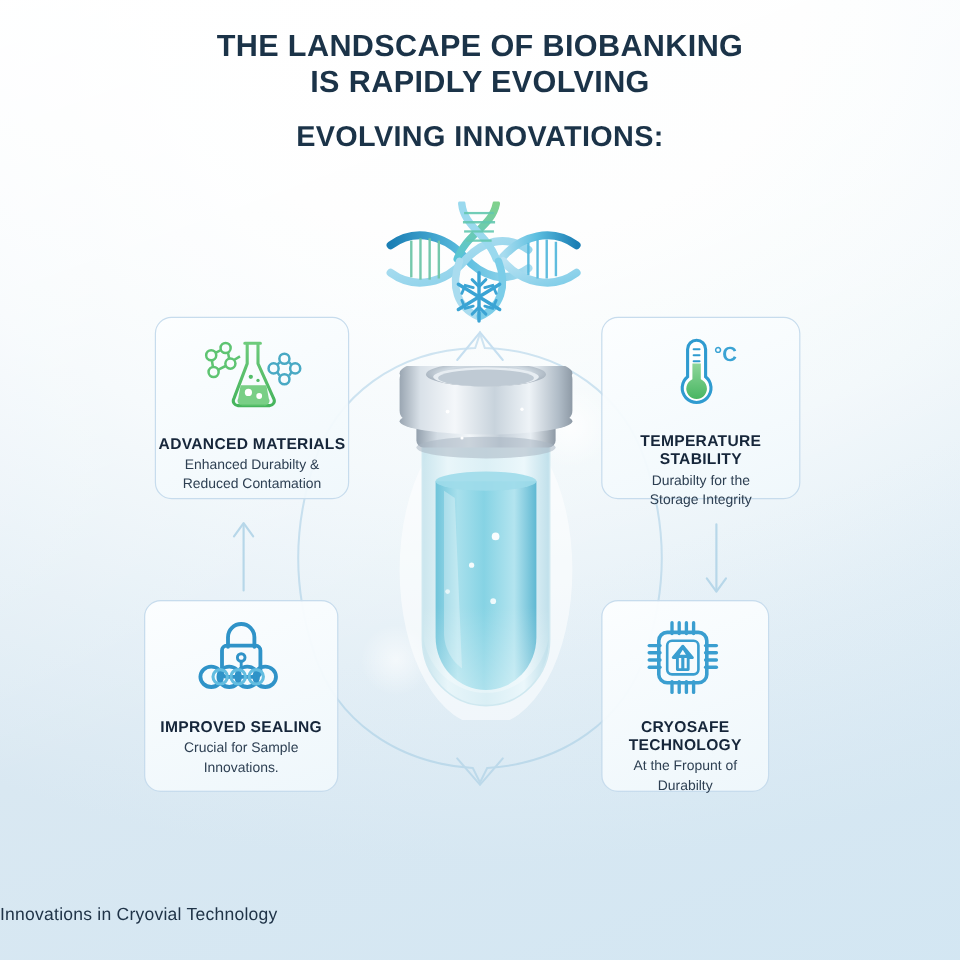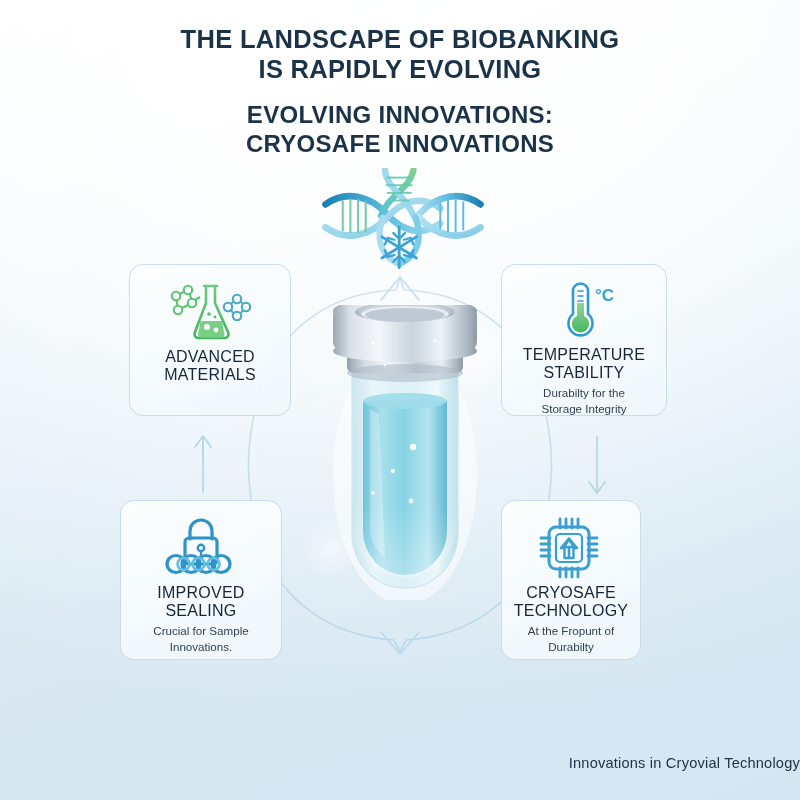--- a/index.html
+++ b/index.html
@@ -47,52 +47,51 @@
     display:flex;flex-direction:column;align-items:center;
     padding-top:16px;
   }
   .card.tl{left:129px;top:264px;width:162px;height:152px;}
   .card.tr{left:501px;top:264px;width:166px;height:152px;}
   .card.bl{left:120px;top:500px;width:162px;height:160px;}
   .card.br{left:501px;top:500px;width:140px;height:160px;}
 
   .card-icon{height:62px;display:flex;align-items:center;justify-content:center;}
   .card-title{
-    color:#16263a;font-weight:normal;font-size:16px;letter-spacing:0.25px;
-    text-align:center;margin-top:5px;
+    color:#16263a;font-weight:bold;font-size:13px;letter-spacing:0.25px;
+    text-align:center;margin-top:19px;
   }
   .card-desc{
     color:#2d3f52;font-size:11.6px;line-height:1.38;text-align:center;
     margin-top:3px;padding:0 6px;
   }
 
   
   .footer{
-    position:absolute;left:0;top:755px;width:800px;text-align:right;z-index:6;
+    position:absolute;left:0;top:755px;width:800px;text-align:left;z-index:6;
     color:#203448;font-size:14.6px;letter-spacing:0.2px;
   }
   .glow{
     position:absolute;border-radius:50%;pointer-events:none;
     background:radial-gradient(circle, rgba(255,255,255,0.95) 0%, rgba(255,255,255,0) 70%);
     z-index:2;
   }
 </style>
 </head>
 <body>
 
 <div class="stage">
 
   <div class="titles">
     <div class="title-main">
       <div>THE LANDSCAPE OF BIOBANKING</div>
       <div>IS RAPIDLY EVOLVING</div>
     </div>
     <div class="title-sub">
       <div>EVOLVING INNOVATIONS:</div>
-      <div>CRYOSAFE INNOVATIONS</div>
     </div>
   </div>
 
   <svg class="connectors" width="800" height="800" viewBox="0 0 800 800">
     <defs>
       <linearGradient id="ringg" x1="0" y1="0" x2="0" y2="1">
         <stop offset="0%" stop-color="#cfe4f1"></stop>
         <stop offset="100%" stop-color="#bcd9ea"></stop>
       </linearGradient>
     </defs>
@@ -302,20 +301,24 @@
 
         <path d="M 37 3 L 50 3 M 39 3 L 39 20 L 28 49 A 4 4 0 0 0 32 55 L 57 55 A 4 4 0 0 0 61 49 L 48 20 L 48 3" fill="none" stroke="url(#flaskg)" stroke-width="2.6" stroke-linecap="round" stroke-linejoin="round"></path>
         <path d="M 33.5 38 L 55 38 L 57 49 A 4 4 0 0 1 53 55 L 35 55 A 4 4 0 0 1 31.5 49 Z" fill="#6ecb7c" opacity="0.92"></path>
         <circle cx="40" cy="44" r="3" fill="#ffffff"></circle>
         <circle cx="49" cy="47" r="2.4" fill="#ffffff"></circle>
         <circle cx="42" cy="31" r="1.8" fill="#52bd68"></circle>
         <circle cx="48" cy="34" r="1.4" fill="#52bd68"></circle>
       </svg>
     </div>
     <div class="card-title">ADVANCED MATERIALS</div>
+    <div class="card-desc">
+      <div>Enhanced Durabilty &amp;</div>
+      <div>Reduced Contamation</div>
+    </div>
   </div>
 
   <div class="card tr">
     <div class="card-icon">
       <svg width="74" height="60" viewBox="0 0 74 60">
         <defs>
           <linearGradient id="mercury" x1="0" y1="0" x2="0" y2="1">
             <stop offset="0%" stop-color="#8ed69a"></stop>
             <stop offset="100%" stop-color="#49b662"></stop>
           </linearGradient>

